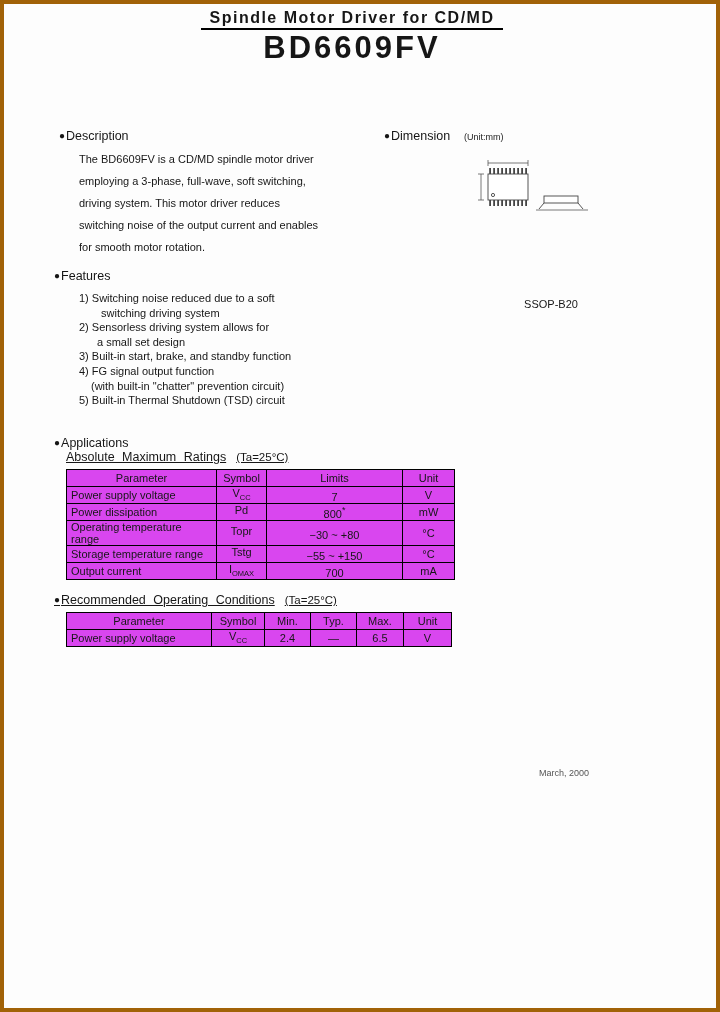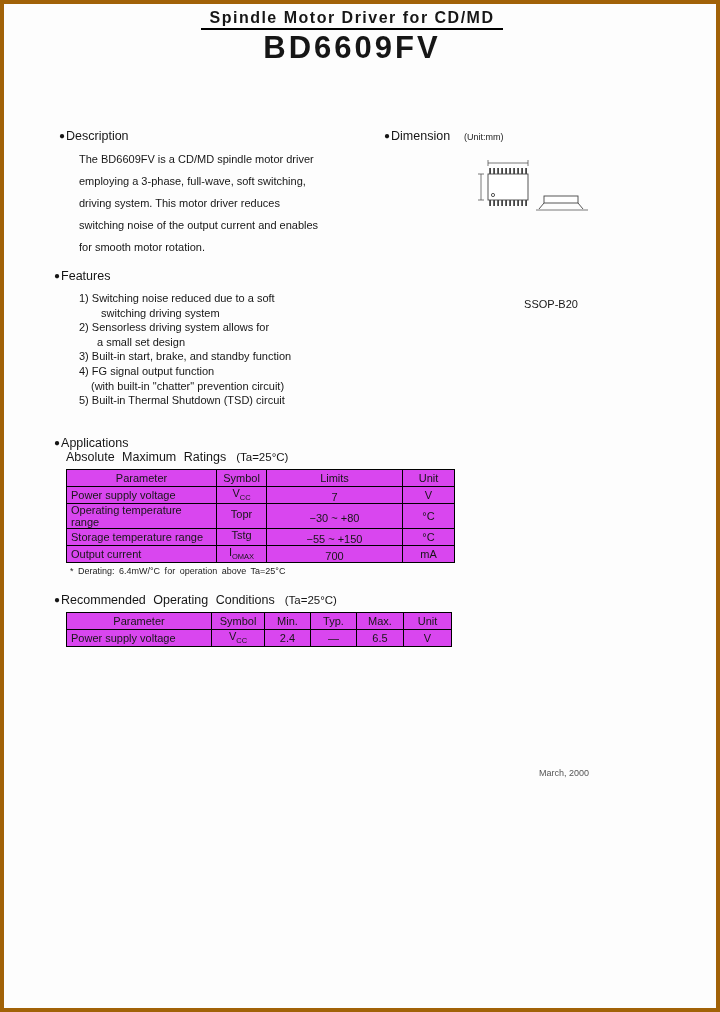--- a/index.html
+++ b/index.html
@@ -39,21 +39,21 @@
   .ind-md { padding-left:18px; }
   .ind-lg { padding-left:22px; }
 
   
   .apps-sec { position:absolute; left:50px; top:391px; }
   .apps-body { margin:28px 0 0 28px; font-size:11px; }
 
   
   .absmax-sec { position:absolute; left:62px; top:446px; }
   .recop-sec  { position:absolute; left:50px; top:589px; }
-  .table-title { font-size:12.5px; word-spacing:4px; white-space:nowrap; }
+  .table-title { font-size:12.5px; word-spacing:4px; white-space:nowrap;text-decoration:underline; }
   .cond { margin-left:10px; font-size:11.5px; }
   table { border-collapse:collapse; table-layout:fixed; font-size:11px; margin-top:5px; background:#d946ef; }
   .recop-sec table { margin-left:12px; }
   th, td { border:1px solid #000; height:17px; padding:0 4px; font-weight:normal; }
   th { text-align:center; }
   td { text-align:center; }
   td.param { text-align:left; }
   sub { font-size:7.5px; }
   sup.star { font-size:9px; }
   .footnote { font-size:9px; margin:3px 0 0 4px; word-spacing:2px; color:#222; }
@@ -182,40 +182,45 @@
         </tr>
       </thead>
       <tbody>
         <tr>
           <td class="param">Power supply voltage</td>
           <td><span>V</span><sub>CC</sub></td>
           <td><span>7</span><sup class="star"></sup></td>
           <td>V</td>
         </tr>
         <tr>
+          <td class="param">Power dissipation</td>
+          <td><span>Pd</span><sub></sub></td>
+          <td><span>800</span><sup class="star">*</sup></td>
+          <td>mW</td>
+        </tr>
+        <tr>
           <td class="param">Operating temperature range</td>
           <td><span>Topr</span><sub></sub></td>
           <td><span>−30 ~ +80</span><sup class="star"></sup></td>
           <td>°C</td>
         </tr>
         <tr>
           <td class="param">Storage temperature range</td>
           <td><span>Tstg</span><sub></sub></td>
           <td><span>−55 ~ +150</span><sup class="star"></sup></td>
           <td>°C</td>
         </tr>
         <tr>
           <td class="param">Output current</td>
           <td><span>I</span><sub>OMAX</sub></td>
           <td><span>700</span><sup class="star"></sup></td>
           <td>mA</td>
         </tr>
       </tbody>
     </table>
-    <div class="footnote">* Derating: 6.4mW/°C for operation above Ta=25°C</div>
   </div>
 
   <div class="recop-sec">
     <div class="table-title">
       <span class="bullet">●</span><span>Recommended Operating Conditions</span><span class="cond">(Ta=25°C)</span>
     </div>
     <table>
       <colgroup>
         <col style="width:145px">
           <col style="width:53px">

